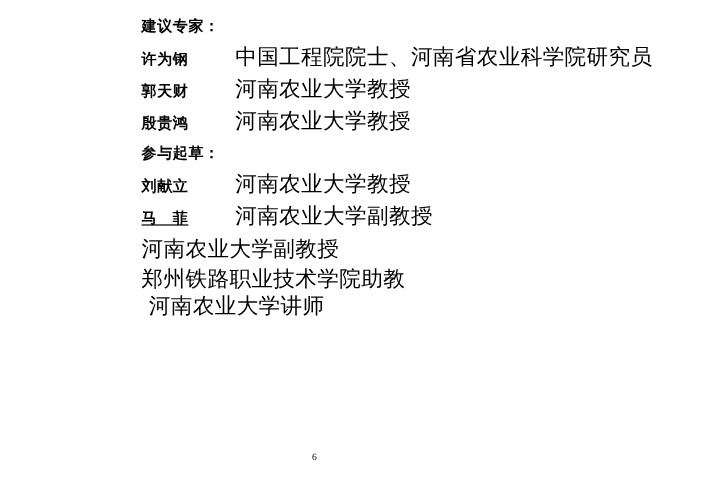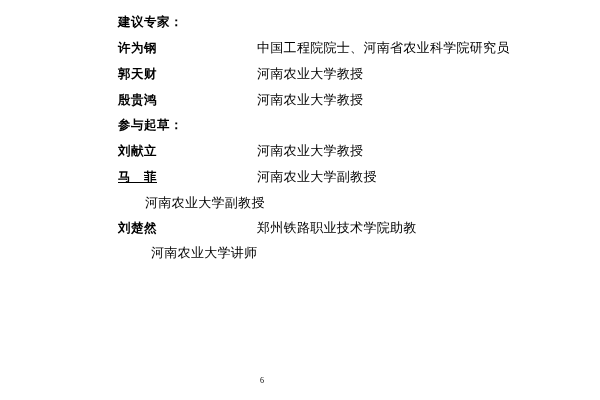--- a/index.html
+++ b/index.html
@@ -32,38 +32,36 @@
     font-weight: bold;
     line-height: 25px;
     letter-spacing: 0.5px;
     white-space: nowrap;
   }
   .entry {
     display: flex;
     align-items: baseline;
     line-height: 25px;
     white-space: nowrap;
-    gap: 34px;
   }
   .entry .name {
     font-size: 12.5px;
     font-weight: bold;
     letter-spacing: 0.5px;
     width: 78px;
     flex: 0 0 78px;
     display: inline-block;
   }
   .entry .name.spaced {
     letter-spacing: 0.5px;
     text-decoration: underline;
   }
   .entry .title {
-    font-size: 13px;
+    font-size: 18px;
     letter-spacing: 0.3px;
-    margin-left: 27px;
   }
   .entry.indent-a .title {
     padding-left: 6px;
     font-family: Liberation Mono, monospace;
   }
   .page-number {
     position: absolute;
     left: 0;
     right: 0;
     top: 376px;
@@ -112,21 +110,20 @@
       <div class="entry">
         <span class="name spaced">马　菲</span>
         <span class="title">河南农业大学副教授</span>
       </div>
 
       <div class="entry">
         <span class="title">河南农业大学副教授</span>
       </div>
 
       <div class="entry">
-        <span class="name">刘楚然</span>
         <span class="title">郑州铁路职业技术学院助教</span>
       </div>
 
       <div class="entry indent-a">
         <span class="title">河南农业大学讲师</span>
       </div>
     </div>
 
   </div>
 

